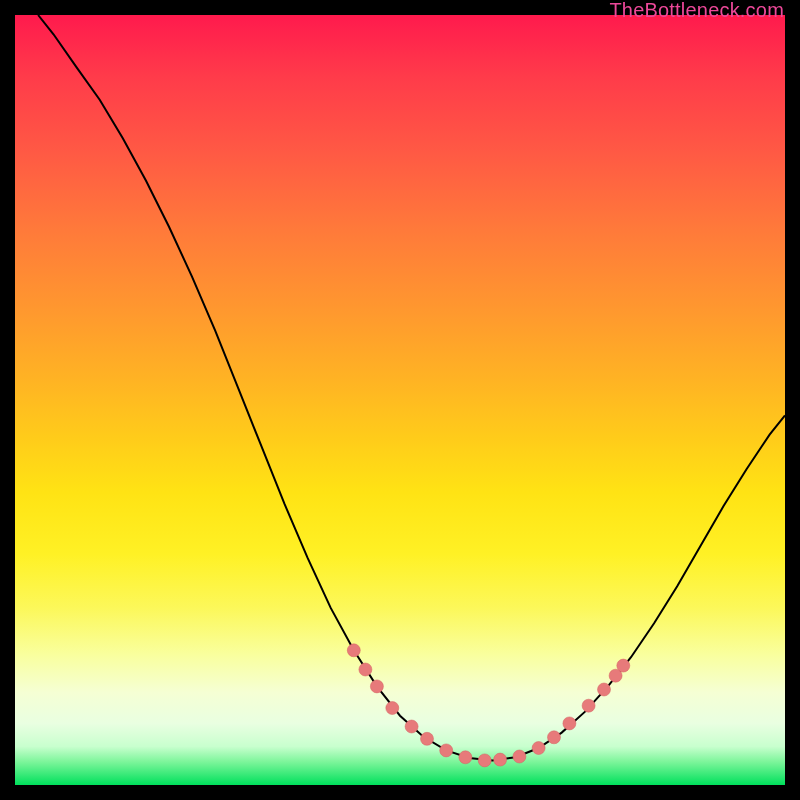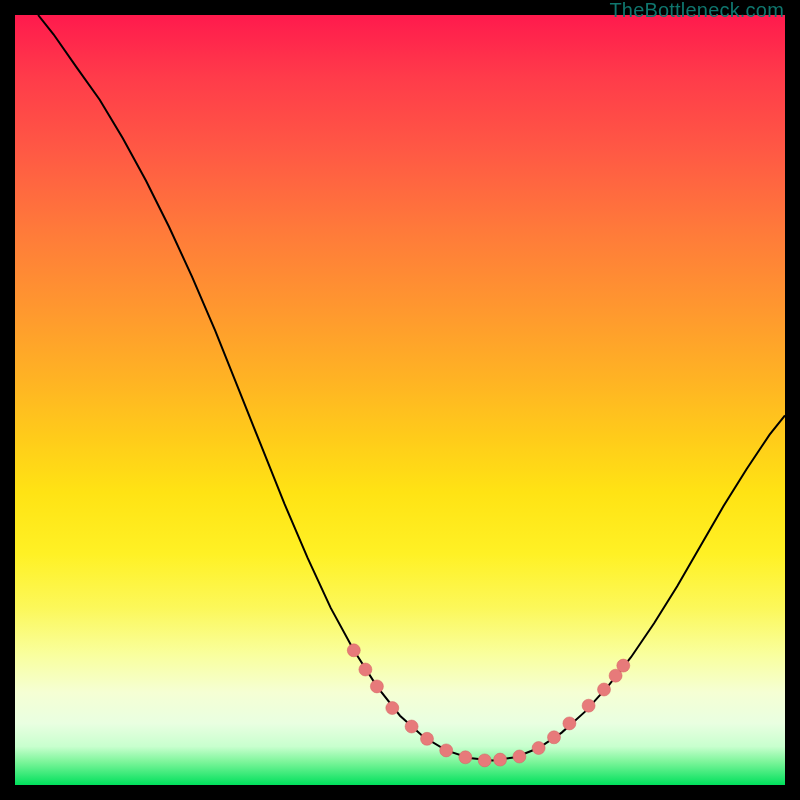--- a/index.html
+++ b/index.html
@@ -42,21 +42,21 @@
       #e9ffe1 92%,
       #c8ffce 95%,
       #7cf59a 97%,
       #00e05c 100%
     );
   }
   .watermark {
     position: absolute;
     top: -1px;
     right: 16px;
-    color: #0f766e;
+    color: #ec4899;
     font-size: 20px;
     font-weight: 400;
     letter-spacing: 0.2px;
     z-index: 10;
     text-align: right;
   }
   svg.curve {
     position: absolute;
     left: 0;
     top: 0;

